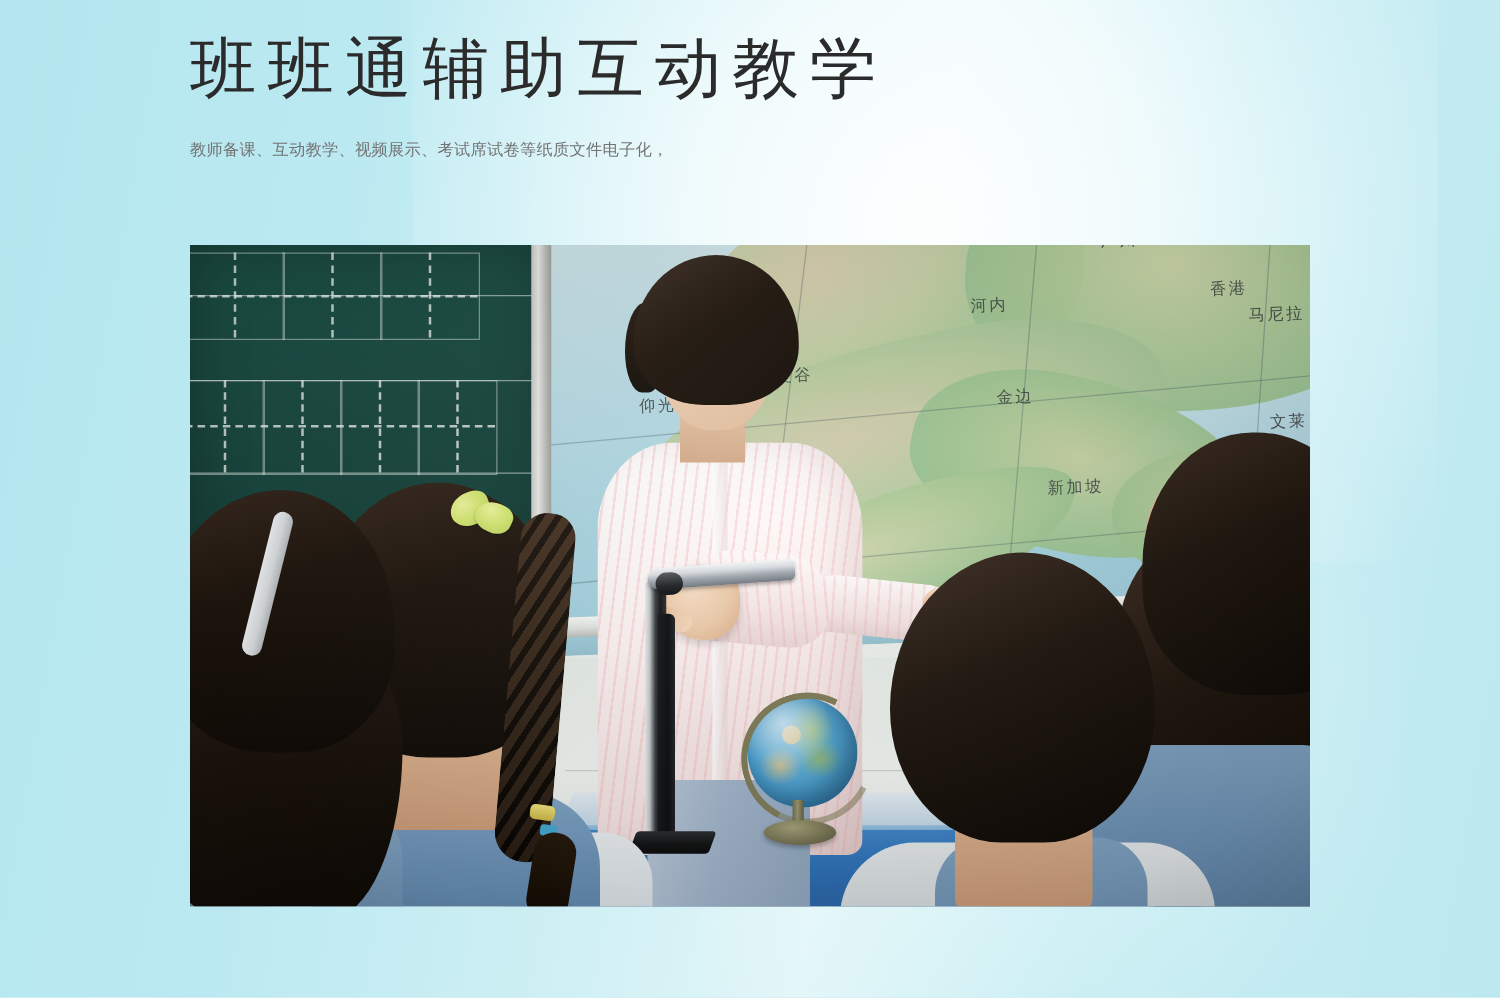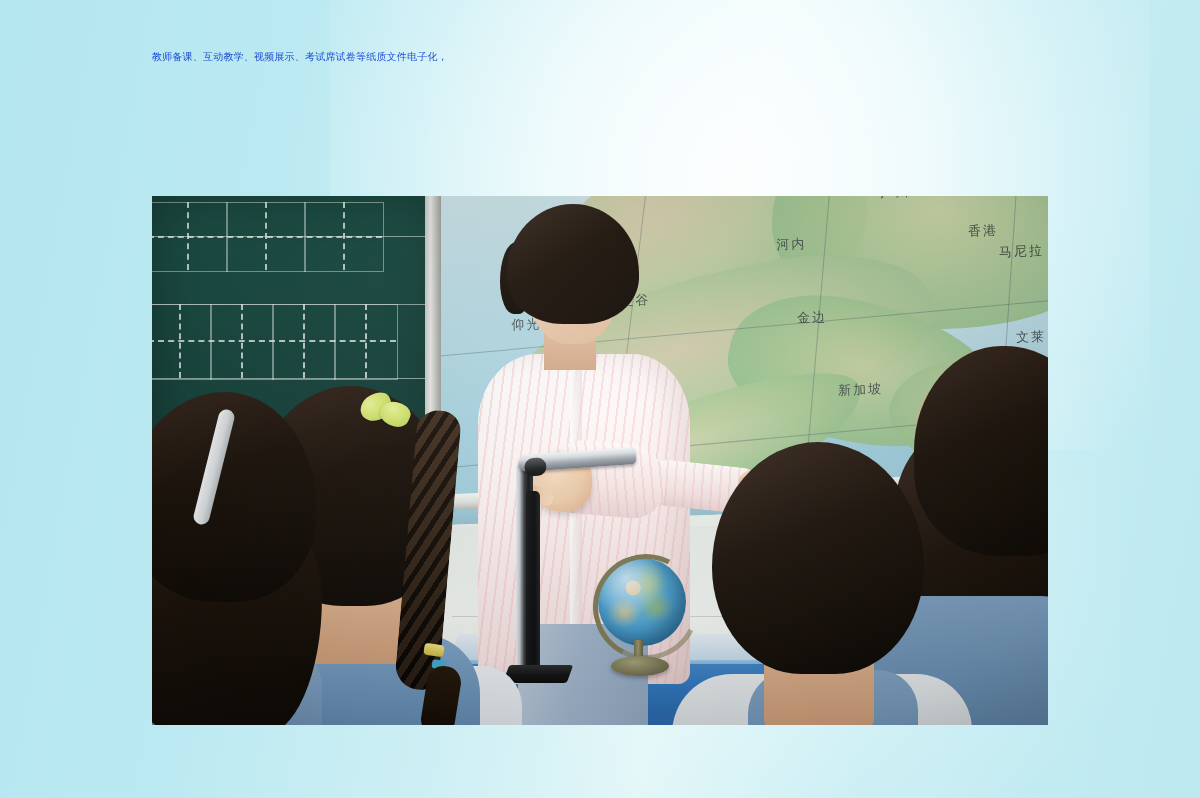--- a/index.html
+++ b/index.html
@@ -71,24 +71,24 @@
     font-size: 53px;
     line-height: 64px;
     letter-spacing: 9px;
     font-weight: 500;
     color: #2b2b2b;
     white-space: nowrap;
     font-family: "DejaVu Sans", "Liberation Sans", sans-serif;
   }
   .subhead {
     margin: 20px 0 0 0;
-    font-size: 10px;
+    font-size: 13px;
     line-height: 25px;
     letter-spacing: 0.2px;
-    color: #1d4ed8;
+    color: #737373;
     font-weight: 400;
     font-family: "DejaVu Sans", "Liberation Sans", sans-serif;
   }
   .subhead-line { display: block; }
 
   
   .photo {
     position: absolute;
     left: 152px;
     top: 196px;
@@ -593,20 +593,21 @@
 </head>
 <body>
 
 <div class="page">
 
   <div class="bg-base"></div>
   <div class="bg-glow"></div>
   <div class="bg-glow2"></div>
 
   <div class="header">
+    <h1 class="headline">班班通辅助互动教学</h1>
     <p class="subhead">
       <span class="subhead-line">教师备课、互动教学、视频展示、考试席试卷等纸质文件电子化，</span>
     </p>
   </div>
 
   <div class="photo">
     <div class="photo-inner">
 
       <div class="wall"></div>
       <div class="wall-panel"></div>

